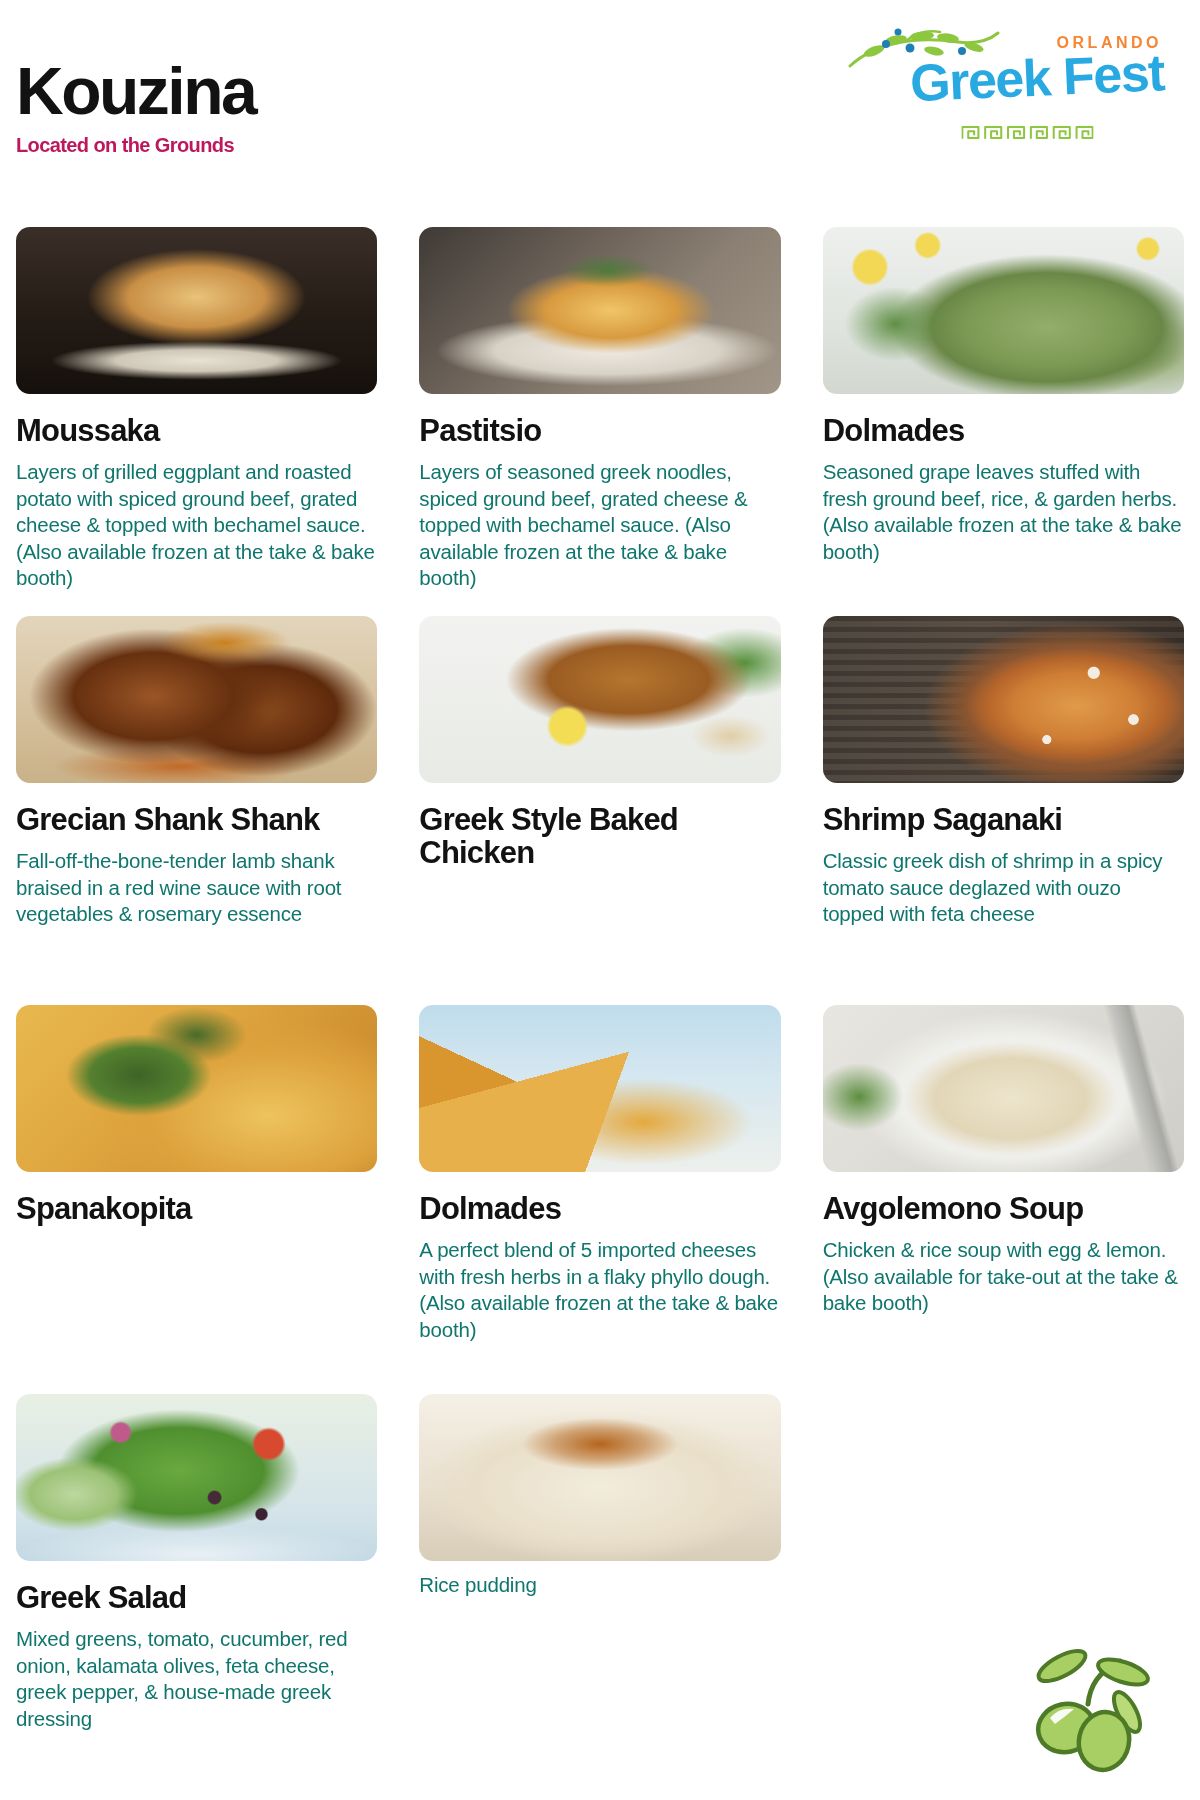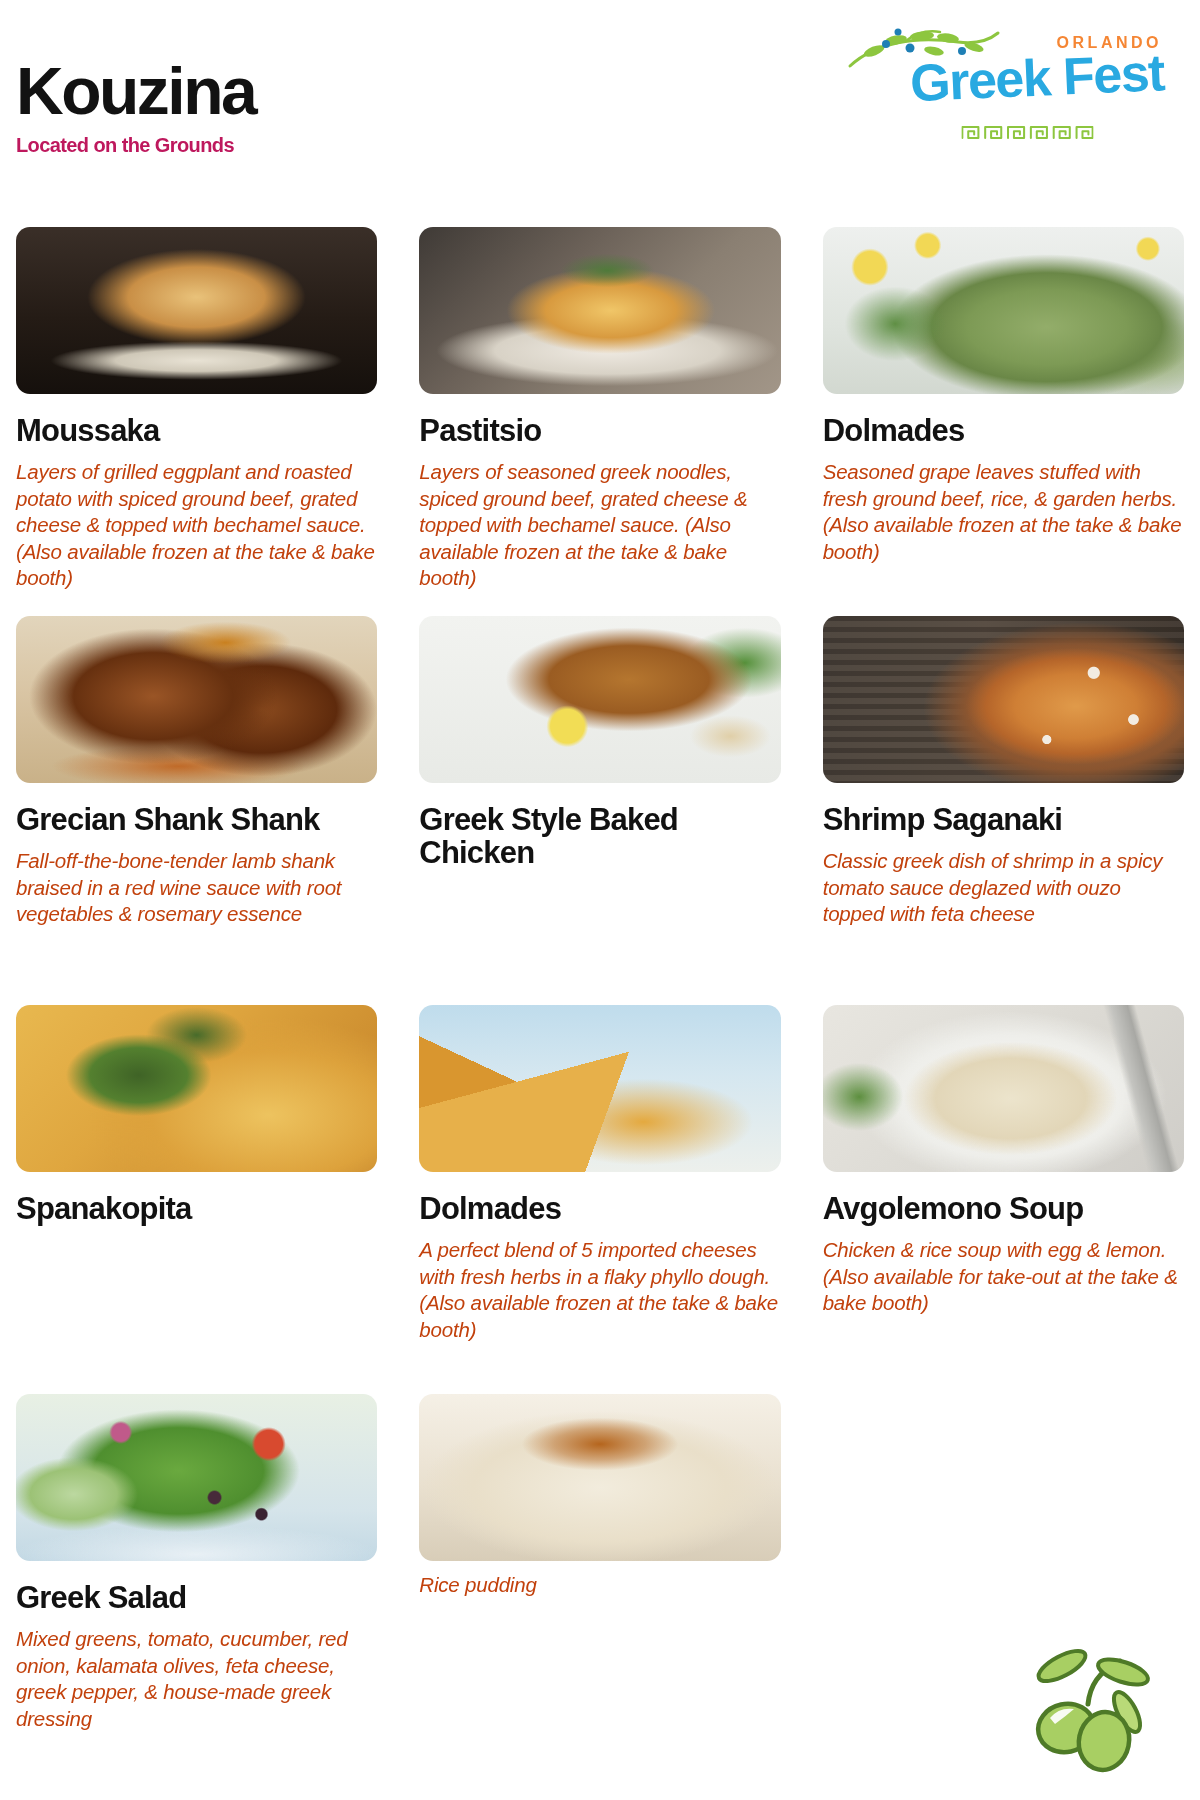--- a/index.html
+++ b/index.html
@@ -14,21 +14,21 @@
   .logo{position:absolute;top:24px;right:36px;width:310px;height:124px;}
   .logo-branch{position:absolute;top:0;left:-8px;width:160px;height:52px;}
   .logo-city{position:absolute;top:10px;right:2px;font-size:16px;font-weight:bold;letter-spacing:3.5px;color:#F58634;}
   .logo-name{position:absolute;top:25px;left:0;width:100%;text-align:right;font-size:52px;font-weight:bold;
     letter-spacing:-1.5px;color:#29A9E1;transform:rotate(-2.5deg);transform-origin:center;}
   .logo-key{position:absolute;top:99px;left:50%;transform:translateX(-36%);width:132px;height:18px;}
   
   .grid{margin-top:70px;display:grid;grid-template-columns:repeat(3,1fr);column-gap:42px;grid-auto-rows:389px;}
   .photo{height:167px;border-radius:14px;background-color:#ddd;}
   .item-title{margin:21px 0 0;font-size:31px;line-height:1.06;font-weight:bold;letter-spacing:-0.8px;color:#121212;}
-  .item-desc{margin:11px 0 0;font-size:20.5px;line-height:1.3;letter-spacing:-0.2px;color:#c2410c;font-style:italic;}
+  .item-desc{margin:11px 0 0;font-size:20.5px;line-height:1.3;letter-spacing:-0.2px;color:#0f766e;}
   
   .photo-moussaka{background:
     radial-gradient(ellipse 42% 40% at 50% 42%,#e9c27a 0%,#c98f46 45%,rgba(80,50,30,0) 72%),
     radial-gradient(ellipse 56% 16% at 50% 80%,#e8e2d4 0%,#cfc8b8 40%,rgba(60,45,35,0) 72%),
     linear-gradient(180deg,#3a2f28 0%,#241b15 55%,#15100c 100%);}
   .photo-pastitsio{background:
     radial-gradient(ellipse 18% 14% at 52% 26%,#4f7a3a 0%,rgba(79,122,58,0) 72%),
     radial-gradient(ellipse 40% 36% at 53% 50%,#f0c668 0%,#d89a3f 45%,rgba(0,0,0,0) 72%),
     radial-gradient(ellipse 62% 28% at 52% 74%,#efeae2 0%,#d8d2c6 50%,rgba(0,0,0,0) 76%),
     linear-gradient(135deg,#3f3a36 0%,#6b6158 35%,#8a7f72 62%,#a29688 100%);}

